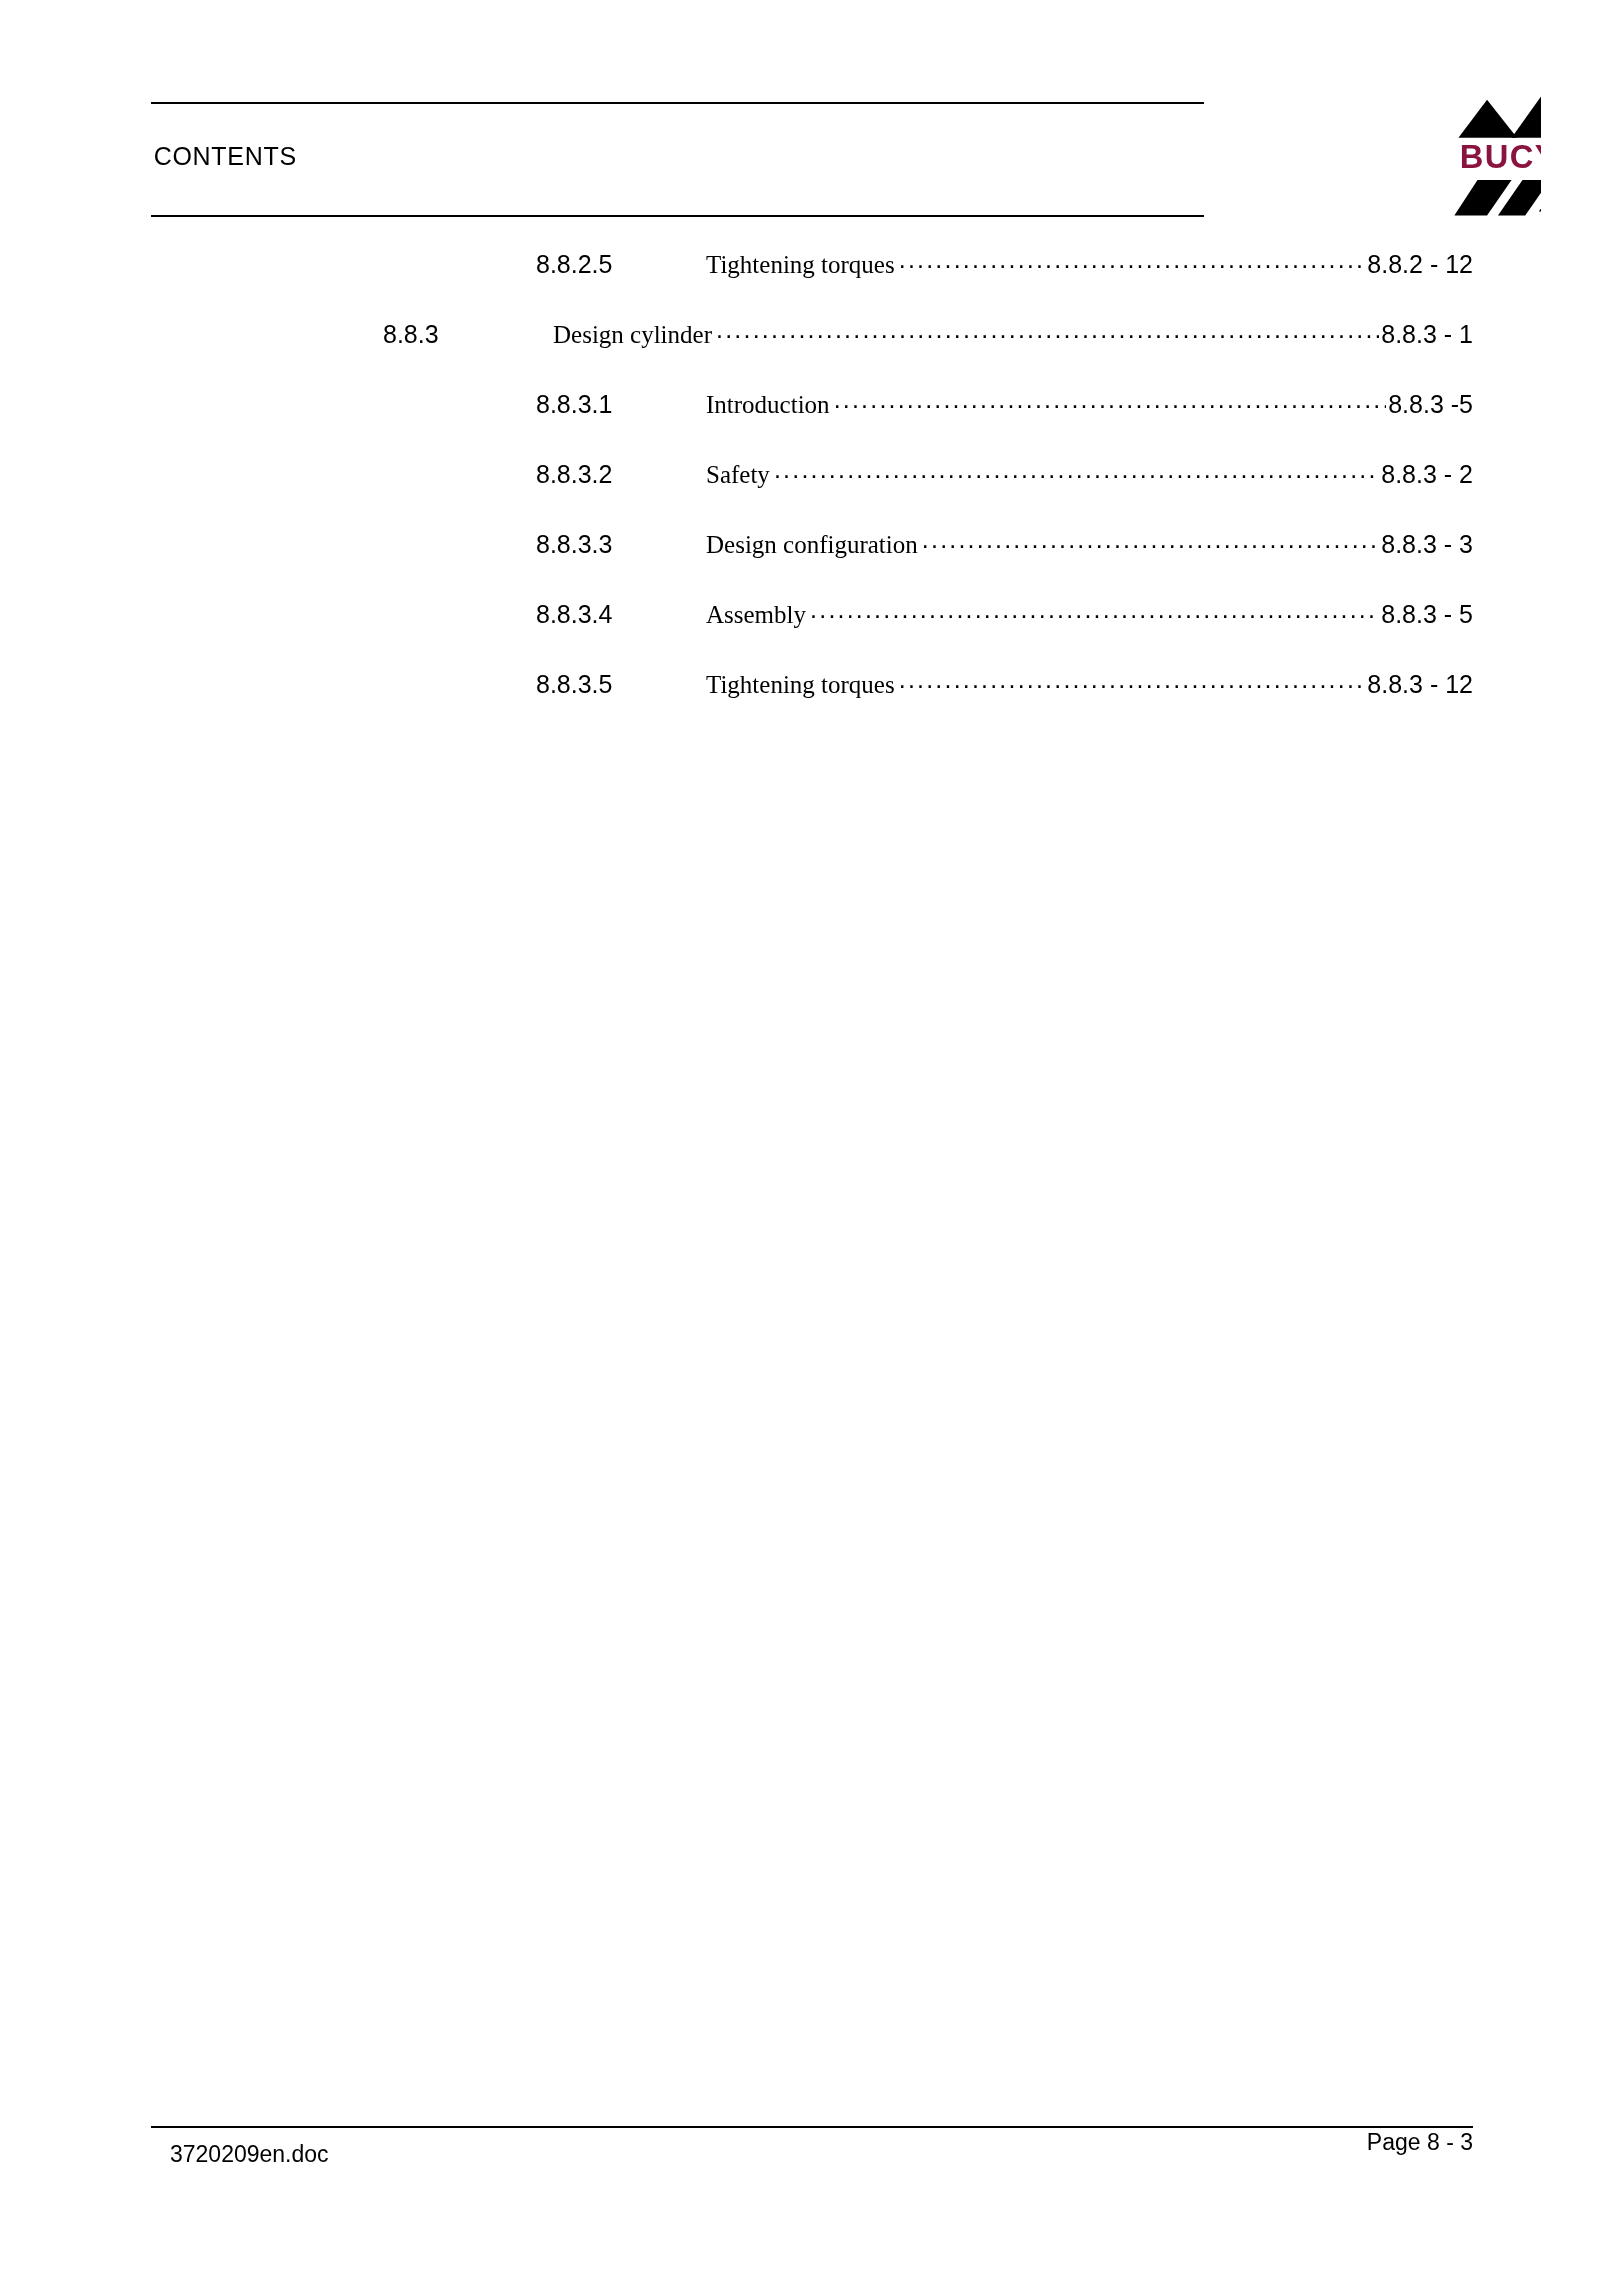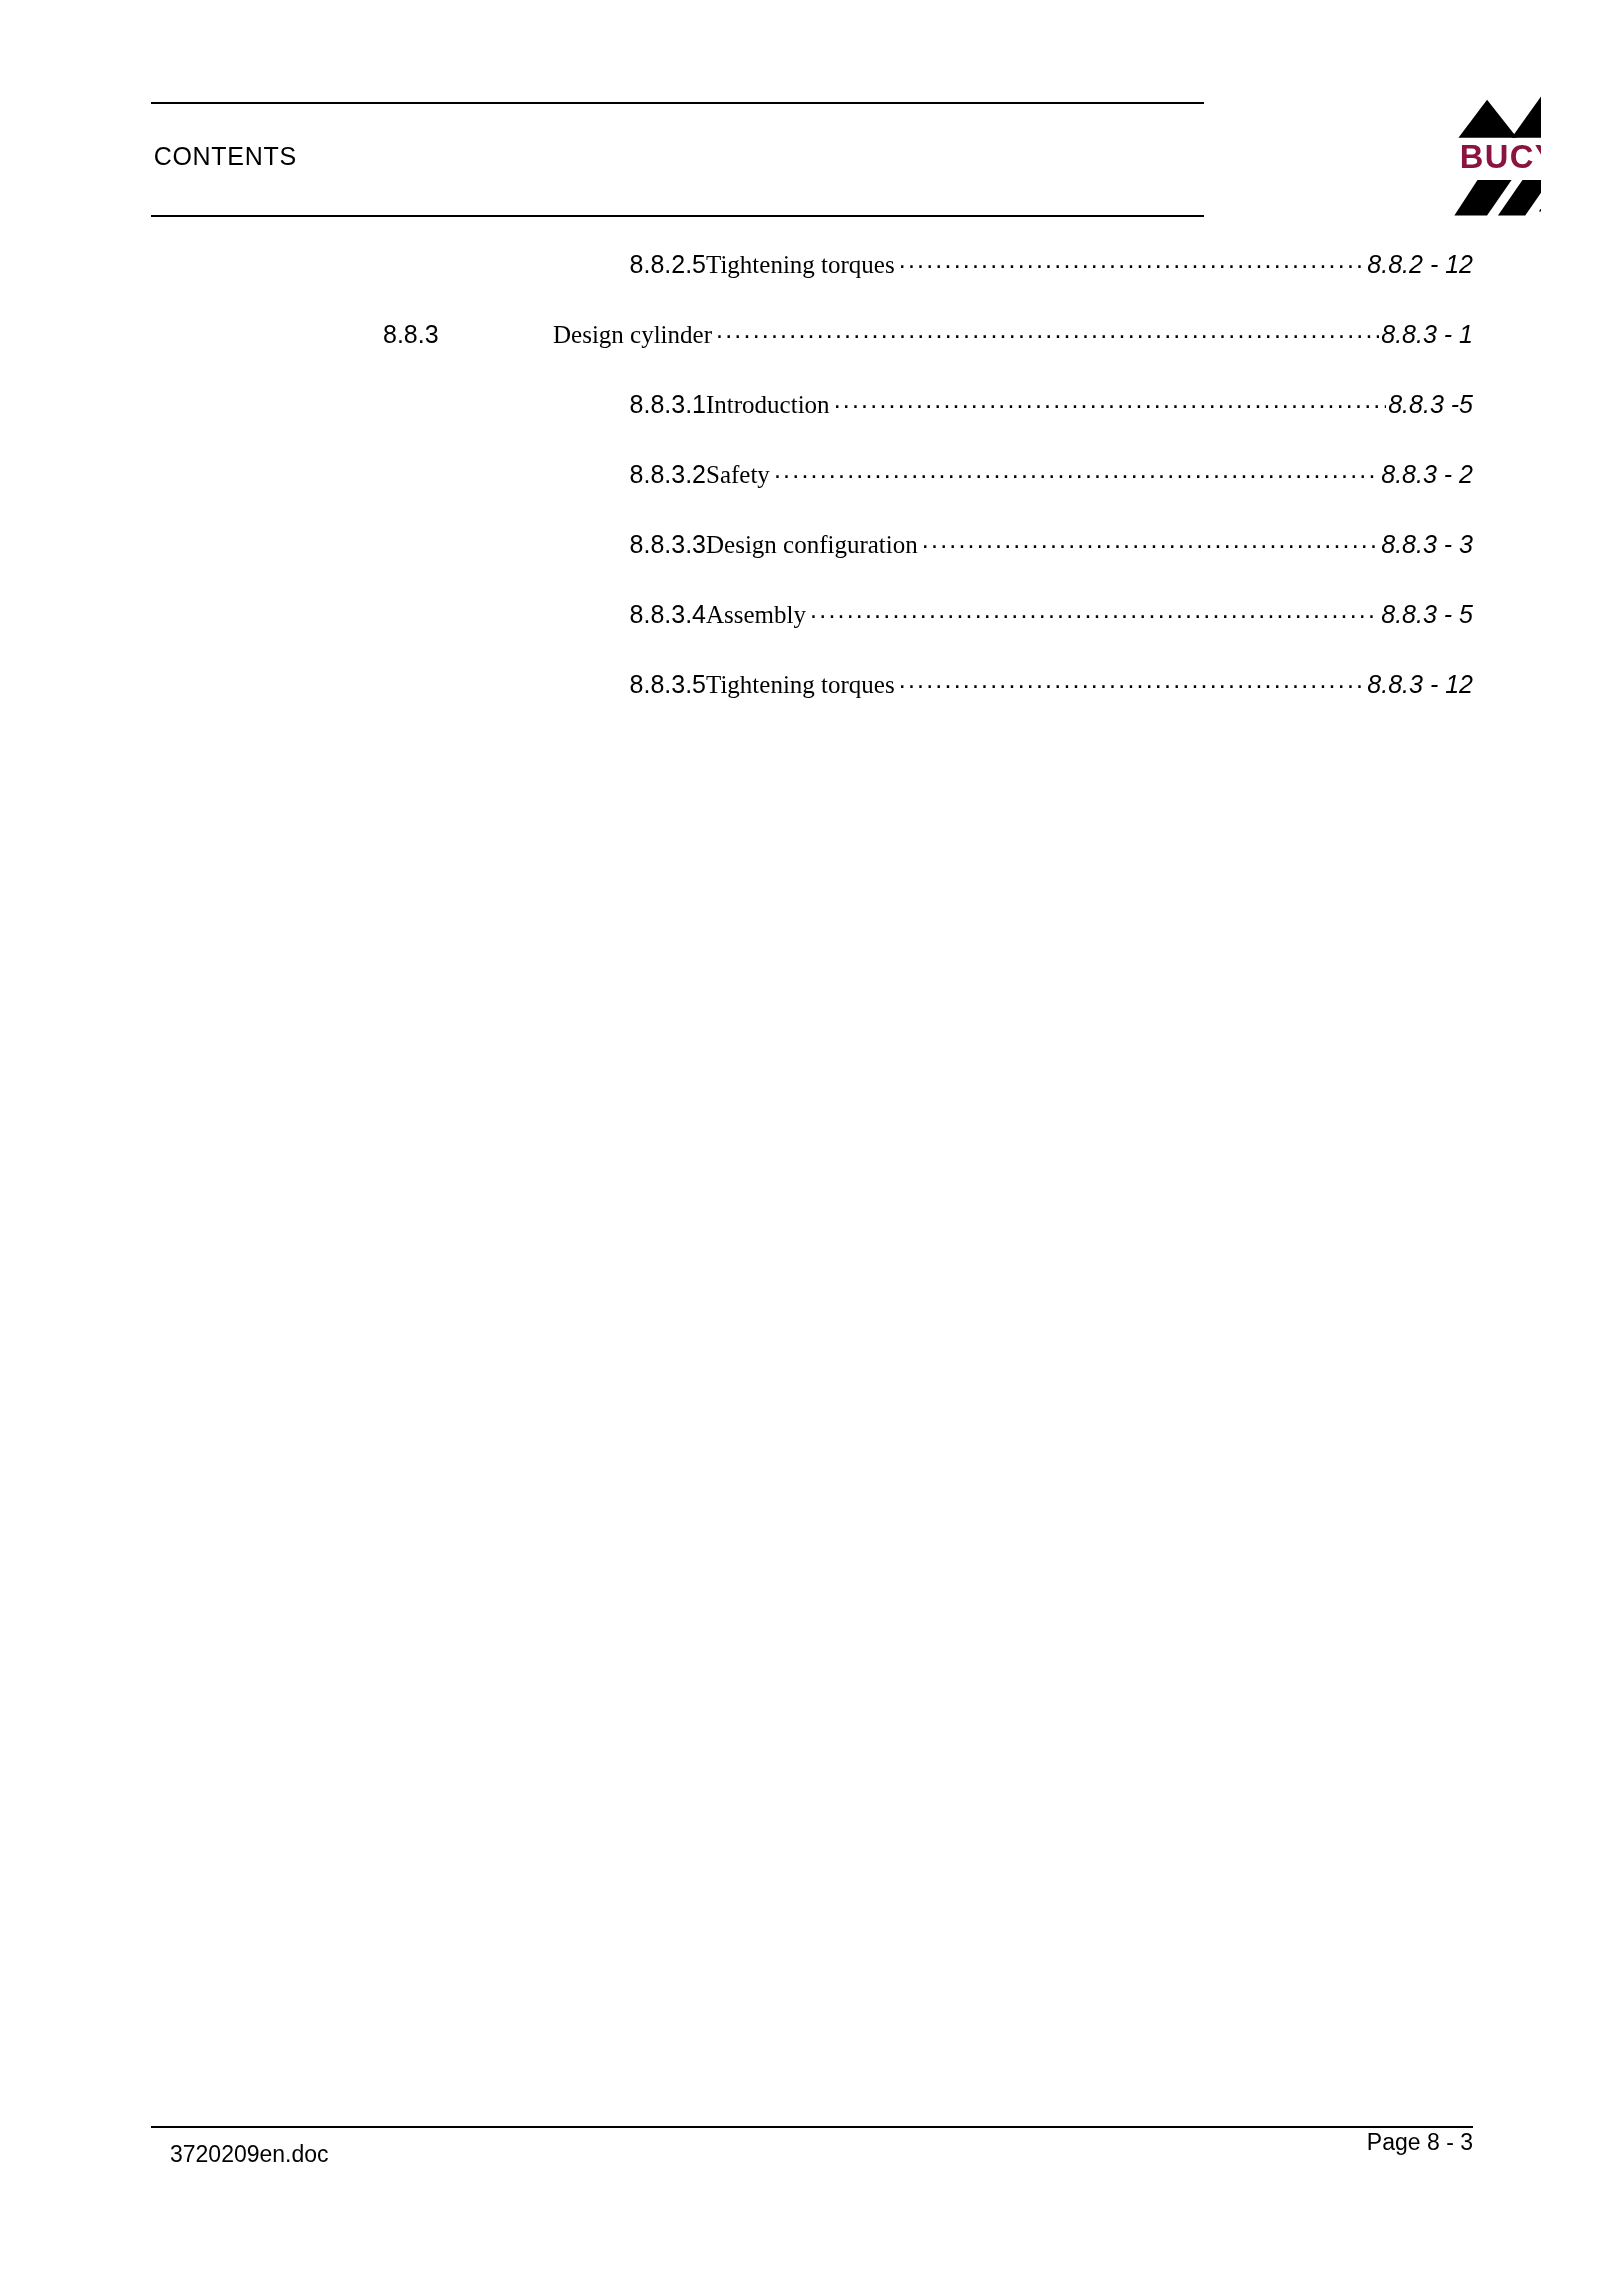--- a/index.html
+++ b/index.html
@@ -74,41 +74,39 @@
   .toc-num {
     width: 170px;
     flex: 0 0 auto;
     text-align: left;
   }
   .toc-row.level1 .toc-num {
     margin-left: 232px;
   }
   .toc-row.level2 .toc-num {
     margin-left: 385px;
-    text-align: right;
   }
   .toc-label {
     flex: 0 0 auto;
     padding-right: 4.1px;
     font-family: Liberation Serif, serif;
   }
   .toc-dots {
     flex: 1 1 auto;
     overflow: hidden;
     position: relative;
     top: -4.8px;
     font-size: 25px;
     letter-spacing: 2.2px;
     color: #000000;
   }
   .toc-pagenum {
     flex: 0 0 auto;
     text-align: right;
     padding-left: 2.7px;
-    font-style: italic;
   }
 
   
   .footer {
     position: absolute;
     left: 151px;
     top: 2126px;
     width: 1322px;
   }
   .footer-rule {

